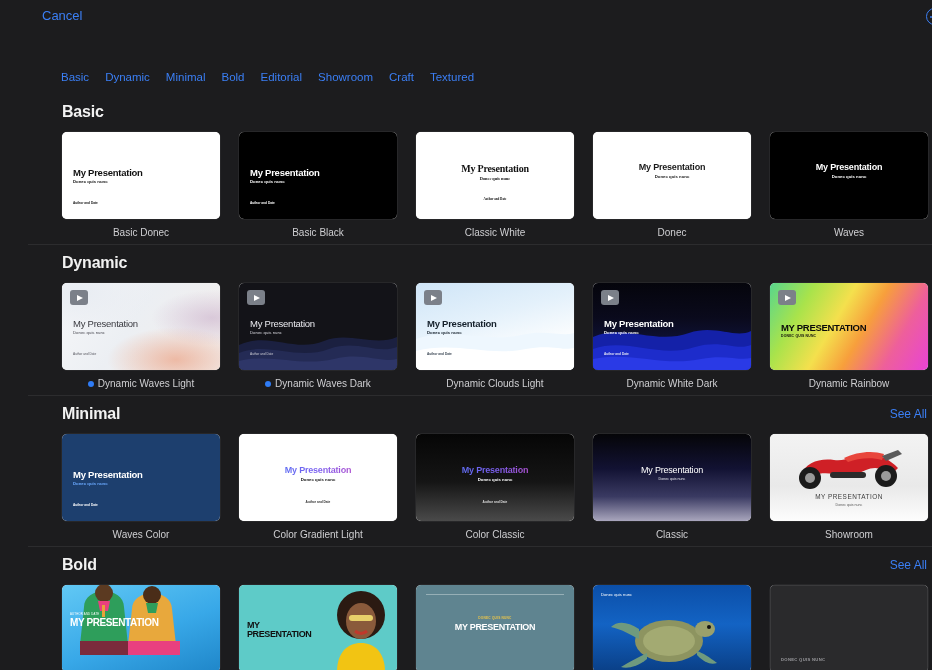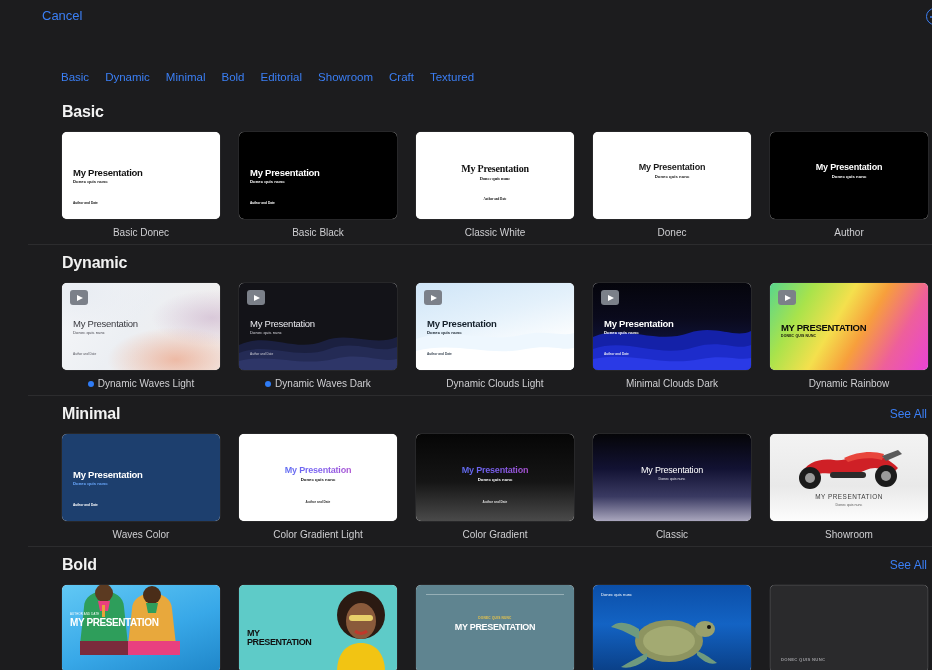--- a/index.html
+++ b/index.html
@@ -247,21 +247,21 @@
             </div>
           </div>
           <div class="theme-cell">
             <div class="thumb">
               <div class="slide lay-center bg-black">
                 <div class="s-title" style="color:#fff;top:31px">My Presentation</div>
                 <div class="s-sub" style="color:#fff;top:43px">Donec quis nunc</div>
               </div>
             </div>
             <div class="caption">
-              <span>Author</span>
+              <span>Waves</span>
             </div>
           </div>
         </div>
       </div>
       <div class="section">
         <div class="section-head">
           <div class="section-title">Dynamic</div>
         </div>
         <div class="row">
           <div class="theme-cell">
@@ -322,21 +322,21 @@
                   <path d="M0,66 C34,54 66,76 102,64 C128,56 144,68 158,62 L158,87 L0,87 Z" fill="#1d2ccb"></path>
                   <path d="M0,76 C38,68 70,84 108,76 C132,71 146,78 158,75 L158,87 L0,87 Z" fill="#2a3ae6"></path>
                 </svg>
                 <div class="s-title" style="color:#ffffff;z-index:2">My Presentation</div>
                 <div class="s-sub" style="color:#ffffff;z-index:2">Donec quis nunc</div>
                 <div class="s-auth" style="color:#e4e4f5;z-index:2">Author and Date</div>
               </div>
               <div class="play-badge"></div>
             </div>
             <div class="caption">
-              <span>Minimal Clouds Dark</span>
+              <span>Dynamic White Dark</span>
             </div>
           </div>
           <div class="theme-cell">
             <div class="thumb">
               <div class="slide lay-left bg-rainbow">
                 <div class="s-title upper" style="color:#0a0a0a;font-size:9.5px;top:40px;letter-spacing:-0.3px">MY PRESENTATION</div>
                 <div class="s-sub upper" style="color:#0a0a0a;top:52px;font-size:3.4px">DONEC QUIS NUNC</div>
               </div>
               <div class="play-badge"></div>
             </div>
@@ -378,21 +378,21 @@
           </div>
           <div class="theme-cell">
             <div class="thumb">
               <div class="slide lay-center bg-color-grad">
                 <div class="s-title grad-text" style="top:32px">My Presentation</div>
                 <div class="s-sub" style="color:#fff;top:44px">Donec quis nunc</div>
                 <div class="s-auth" style="color:#ddd;top:67px">Author and Date</div>
               </div>
             </div>
             <div class="caption">
-              <span>Color Gradient</span>
+              <span>Color Classic</span>
             </div>
           </div>
           <div class="theme-cell">
             <div class="thumb">
               <div class="slide lay-center bg-gradient">
                 <div class="s-title" style="color:#fff;font-weight:400;top:32px">My Presentation</div>
                 <div class="s-sub" style="color:#e6e6ee;font-weight:400;top:44px;font-size:3.6px">Donec quis nunc</div>
               </div>
             </div>
             <div class="caption">
@@ -455,21 +455,21 @@
           <div class="theme-cell">
             <div class="thumb">
               <div class="slide bg-bold2">
                 <svg style="position:absolute;right:0;top:0;width:72px;height:87px" viewBox="0 0 72 87">
                   <circle cx="36" cy="30" r="24" fill="#2b1a12"></circle>
                   <ellipse cx="36" cy="36" rx="15" ry="18" fill="#8a5a3b"></ellipse>
                   <rect x="24" y="30" width="24" height="6" rx="3" fill="#e8d06a"></rect>
                   <path d="M30,46 q6,5 12,0" stroke="#c0392b" stroke-width="3" fill="none"></path>
                   <path d="M12,87 C12,68 22,58 36,58 C50,58 60,68 60,87 Z" fill="#f2c413"></path>
                 </svg>
-                <div class="s-title upper" style="color:#101010;left:8px;top:44px;font-size:9px;line-height:1.0;letter-spacing:-0.4px">MY<br>PRESENTATION</div>
+                <div class="s-title upper" style="color:#101010;left:8px;top:36px;font-size:9px;line-height:1.0;letter-spacing:-0.4px">MY<br>PRESENTATION</div>
               </div>
             </div>
           </div>
           <div class="theme-cell">
             <div class="thumb">
               <div class="slide lay-center bg-bold3">
                 <div style="position:absolute;left:10px;right:10px;top:9px;height:1px;background:rgba(255,255,255,.35)"></div>
                 <div class="s-sub upper" style="color:#e8c44a;top:32px;font-size:3.2px">Donec quis nunc</div>
                 <div class="s-title upper" style="color:#ffffff;top:38px;font-size:9px;letter-spacing:-0.3px">MY PRESENTATION</div>
               </div>

